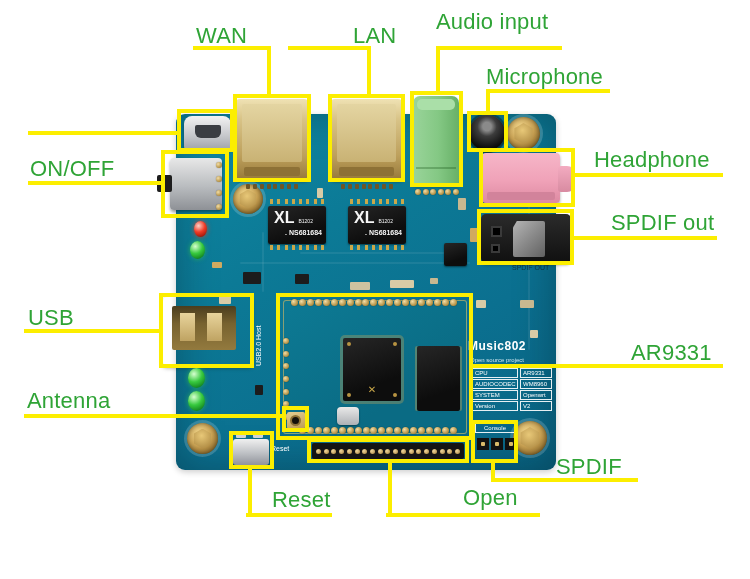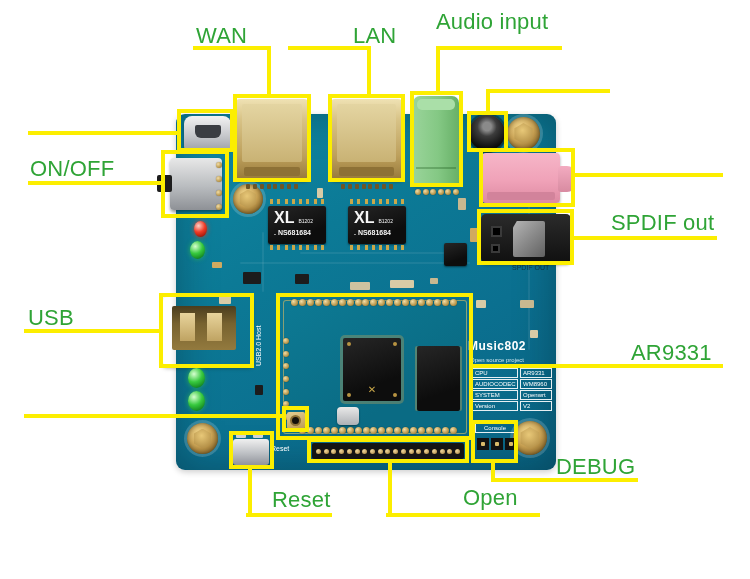--- a/index.html
+++ b/index.html
@@ -10,21 +10,21 @@
   .lbl { position:absolute; color:#2fa436; font-size:22px; white-space:nowrap; letter-spacing:.2px; }
   .yl  { position:absolute; background:#fcee00; z-index:40; }
   .ybox{ position:absolute; border:4px solid #fcee00; z-index:40; background:transparent; }
 
   
   .board { position:absolute; left:176px; top:114px; width:380px; height:356px; border-radius:9px;
            background: linear-gradient(150deg,#0f87a3 0%,#0c7a96 35%,#0b7090 65%,#096483 100%);
            box-shadow: inset 0 0 40px rgba(0,20,30,.35), 0 2px 6px rgba(0,0,0,.2); z-index:1; }
   .trace { position:absolute; background:rgba(255,255,255,.07); z-index:2; border-radius:2px; }
 
-  .cmp { position:absolute; z-index:10; }
+  .cmp { position:absolute; z-index:10;text-align:right; }
 
   
   .rj45 { background:linear-gradient(180deg,#efe2b4 0%,#d8c387 25%,#bda05c 70%,#97793a 100%);
           border-radius:4px; box-shadow:0 2px 3px rgba(0,0,0,.35); }
   .rj45 .face { position:absolute; left:6px; top:5px; right:6px; height:58px;
           background:linear-gradient(180deg,#e4d5a2,#c9b274); border-radius:2px; }
   .rj45 .lip { position:absolute; left:8px; bottom:4px; right:8px; height:9px; background:#8d7136; border-radius:2px; }
   .pinrow { position:absolute; display:flex; justify-content:space-between; z-index:11; }
   .dpin { width:4px; height:5px; background:#6d5526; border-radius:1px; }
   .bpin { width:7px; height:7px; border-radius:50%;
@@ -462,21 +462,24 @@
   <div class="yl" style="left:491px;top:461px;width:4px;height:21px;"></div>
   <div class="yl" style="left:491px;top:478px;width:147px;height:4px;"></div>
   <div class="yl" style="left:248px;top:467px;width:4px;height:48px;"></div>
   <div class="yl" style="left:246px;top:513px;width:86px;height:4px;"></div>
   <div class="yl" style="left:388px;top:461px;width:4px;height:54px;"></div>
   <div class="yl" style="left:386px;top:513px;width:154px;height:4px;"></div>
 
   <div class="lbl" style="left:196px;top:23px;">WAN</div>
   <div class="lbl" style="left:308px;top:23px;margin-left:45px;">LAN</div>
   <div class="lbl" style="left:436px;top:9px;">Audio input</div>
+  <div class="lbl" style="left:486px;top:64px;">Microphone</div>
   <div class="lbl" style="left:30px;top:156px;">ON/OFF</div>
+  <div class="lbl" style="left:594px;top:147px;">Headphone</div>
   <div class="lbl" style="left:611px;top:210px;">SPDIF out</div>
   <div class="lbl" style="left:28px;top:305px;">USB</div>
+  <div class="lbl" style="left:27px;top:388px;">Antenna</div>
   <div class="lbl" style="left:631px;top:340px;">AR9331</div>
-  <div class="lbl" style="left:556px;top:454px;">DEBUG</div>
+  <div class="lbl" style="left:556px;top:454px;">SPDIF</div>
   <div class="lbl" style="left:272px;top:487px;">Reset</div>
   <div class="lbl" style="left:463px;top:485px;">Open</div>
 
 </div>
 
 </body></html>

